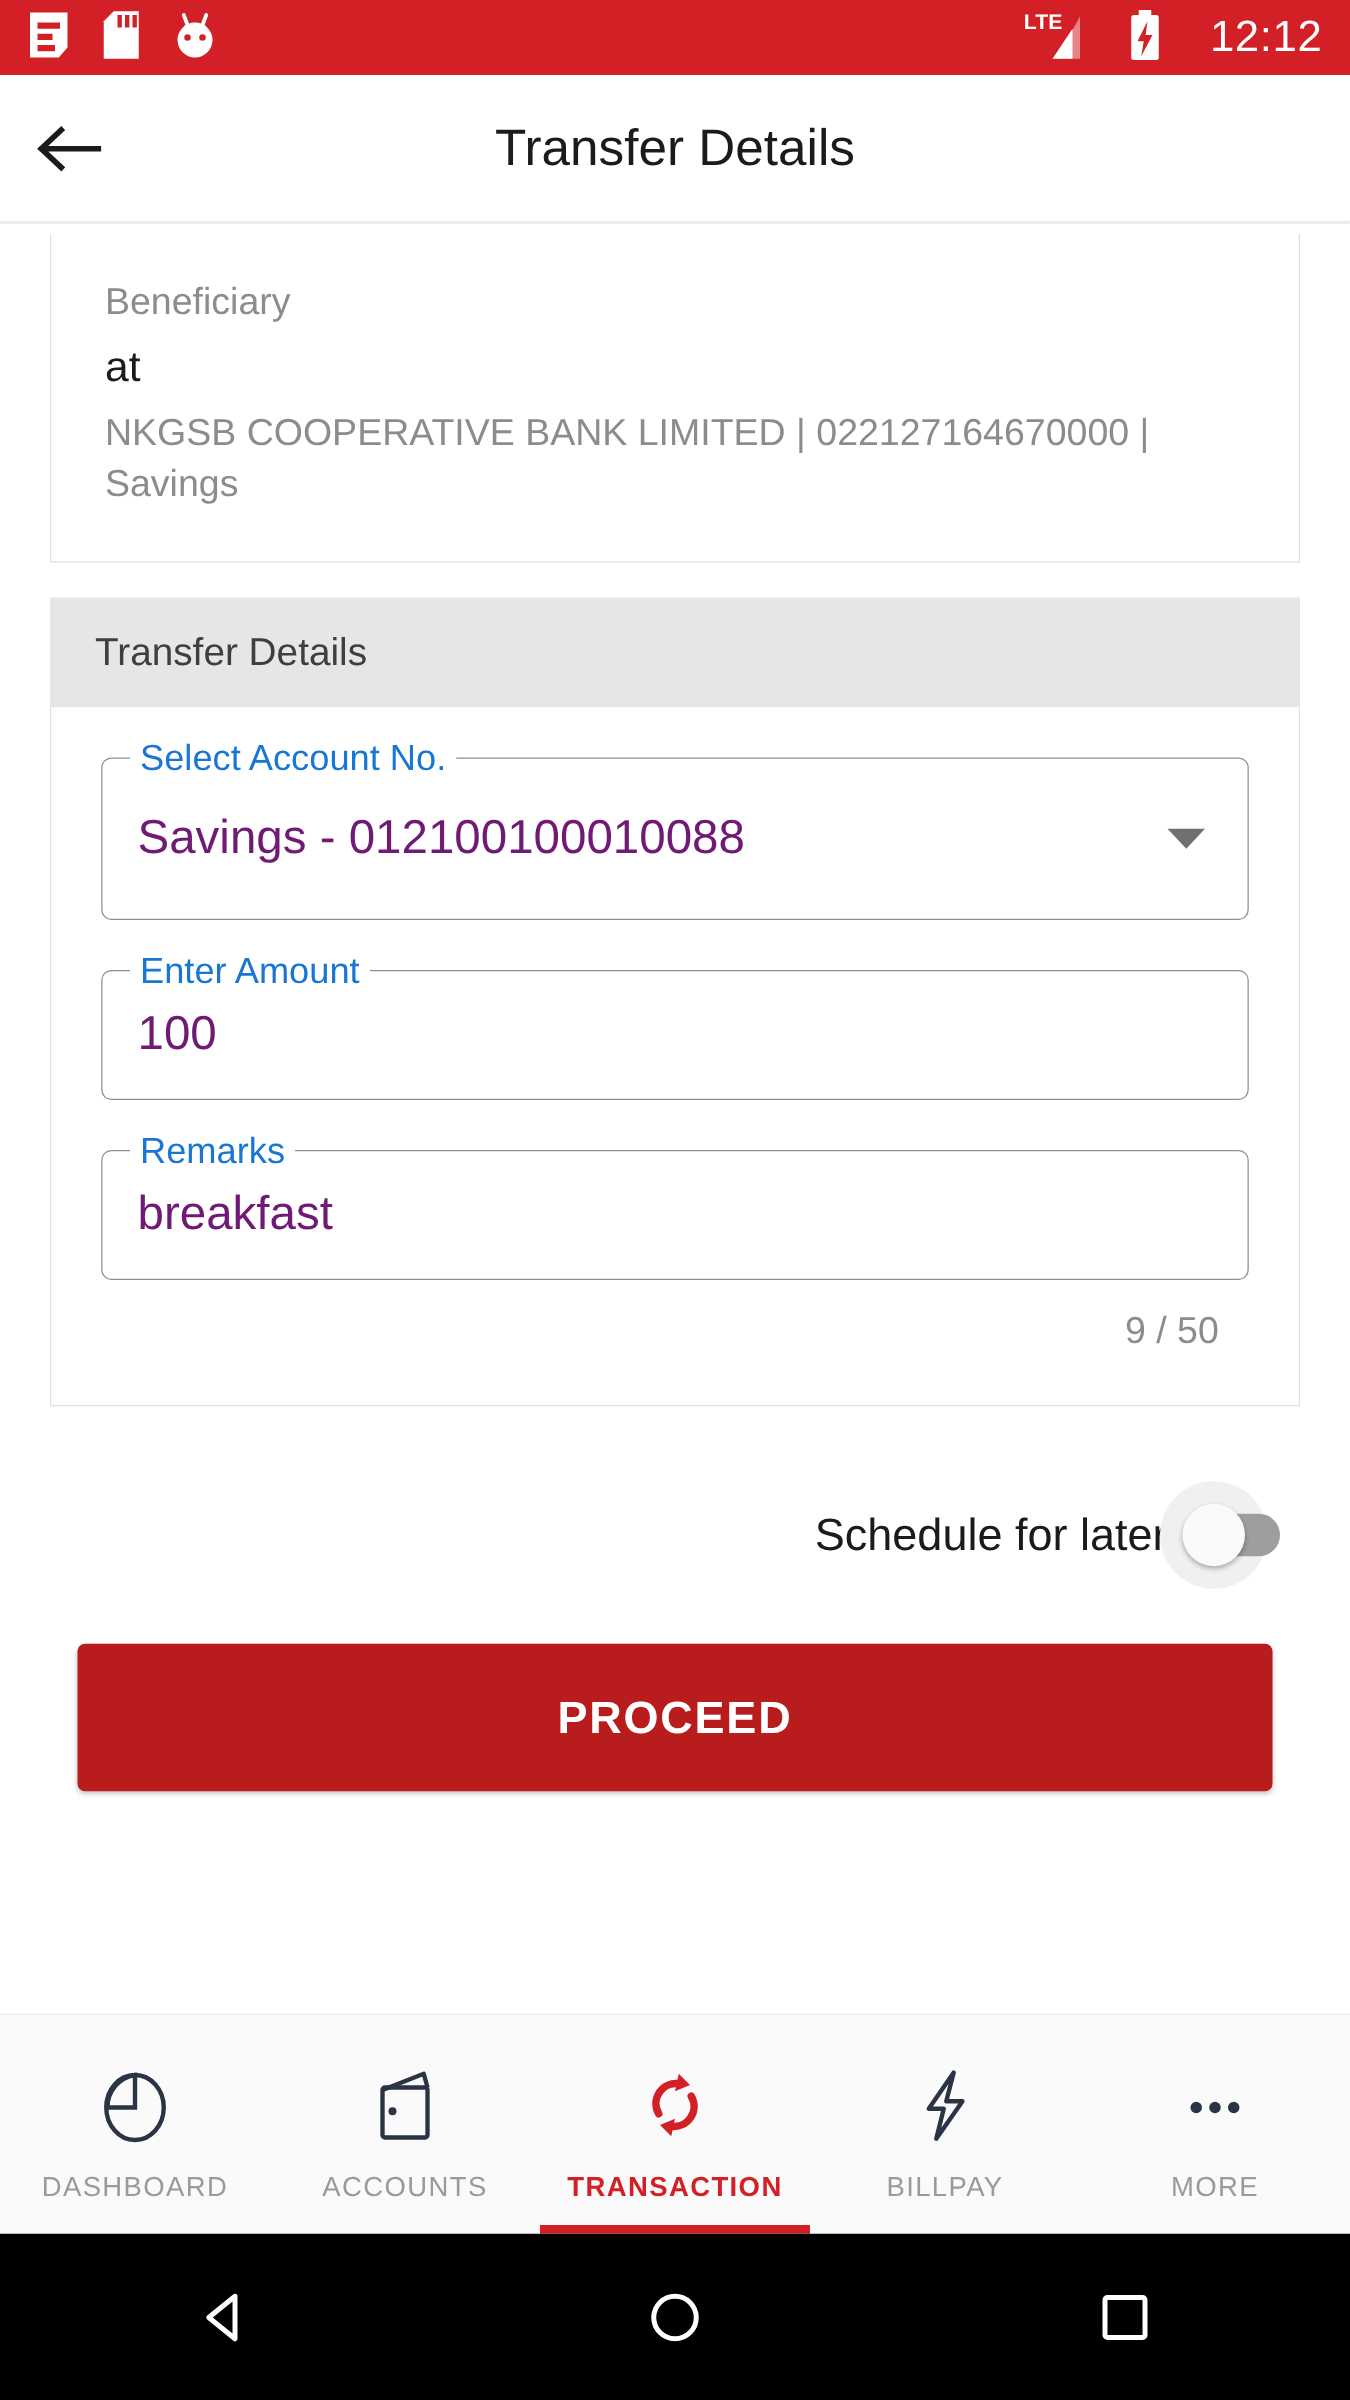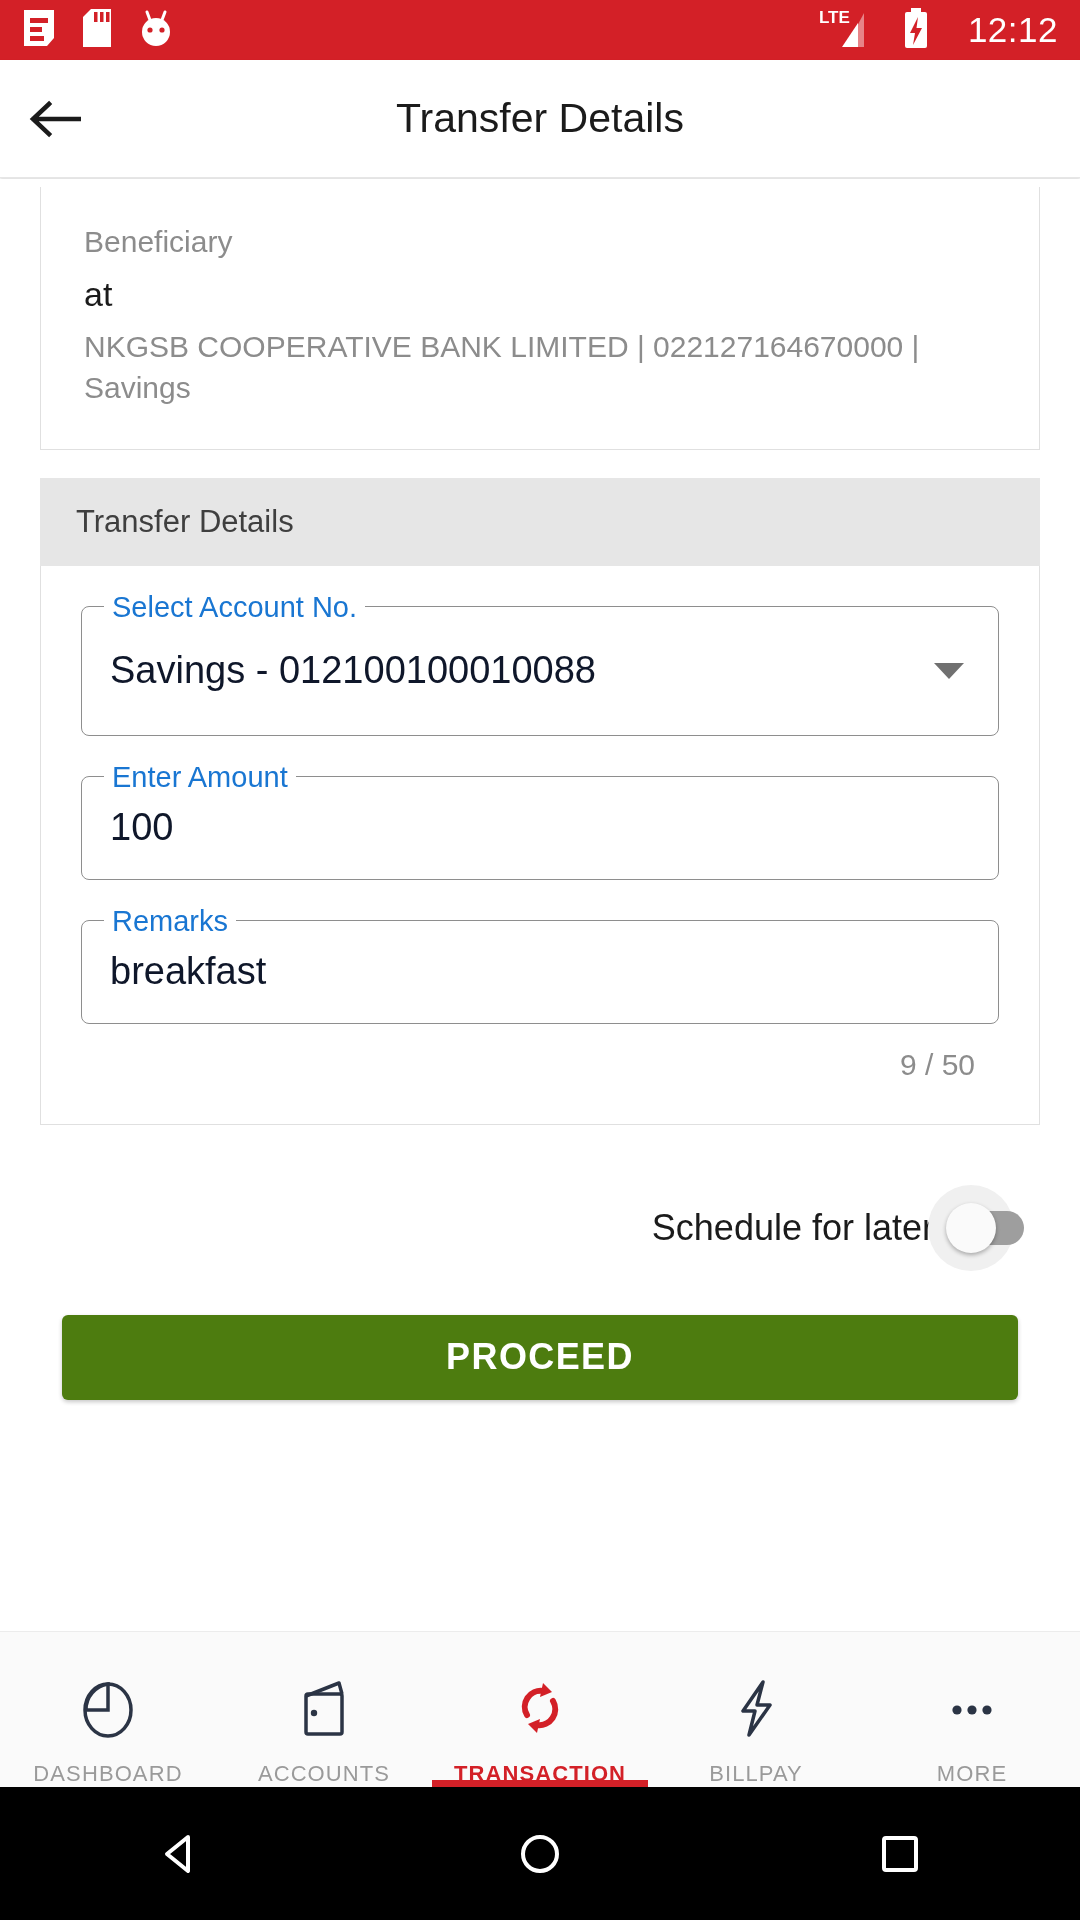--- a/index.html
+++ b/index.html
@@ -80,21 +80,21 @@
     height:130px; display:flex; align-items:center;
     padding:0 28px; position:relative; background:transparent;
   }
   .field-box.tall { height:104px; }
   .field-legend {
     position:absolute; top:-19px; left:22px;
     background:#ffffff; padding:0 8px;
     font-size:29px; color:#1976d2; line-height:38px;
     white-space:nowrap;
   }
-  .field-value { font-size:38px; color:#0f172a; }
+  .field-value { font-size:38px; color:#701a75; }
   .caret {
     position:absolute; right:34px; top:50%;
     width:0; height:0; transform:translateY(-50%);
     border-left:15px solid transparent;
     border-right:15px solid transparent;
     border-top:16px solid #707070;
   }
   .counter {
     text-align:right; font-size:30px; color:#8c8c8c;
     margin:24px 24px 0 0;
@@ -122,33 +122,32 @@
   }
   .switch-thumb {
     position:absolute; left:6px; top:18px;
     width:50px; height:50px; border-radius:50%;
     background:#fafafa;
     box-shadow:0 2px 4px rgba(0,0,0,0.3);
   }
 
   
   .proceed-btn {
-    margin:44px 62px 0 62px; height:85px;
-    background:#4d7c0f; border-radius:6px;
+    margin:44px 62px 0 62px; height:118px;
+    background:#b91c1c; border-radius:6px;
     display:flex; align-items:center; justify-content:center;
     color:#ffffff; font-size:36px; font-weight:700; letter-spacing:1.4px;
     box-shadow:0 2px 4px rgba(0,0,0,0.22);
   }
 
   
   .bottom-nav {
-    position:absolute; left:0; right:0; bottom:133px; height:156px;
+    position:absolute; left:0; right:0; bottom:133px; height:176px;
     background:#fafafa; border-top:1px solid #ececec;
     display:flex;
-    align-items:flex-end;
   }
   .nav-item {
     flex:1; display:flex; flex-direction:column;
     align-items:center; justify-content:center;
     position:relative; padding-top:8px;
   }
   .nav-icon { height:78px; display:flex; align-items:center; justify-content:center; }
   .nav-label {
     margin-top:14px; font-size:22px; letter-spacing:1.1px;
     color:#9a9a9a;

